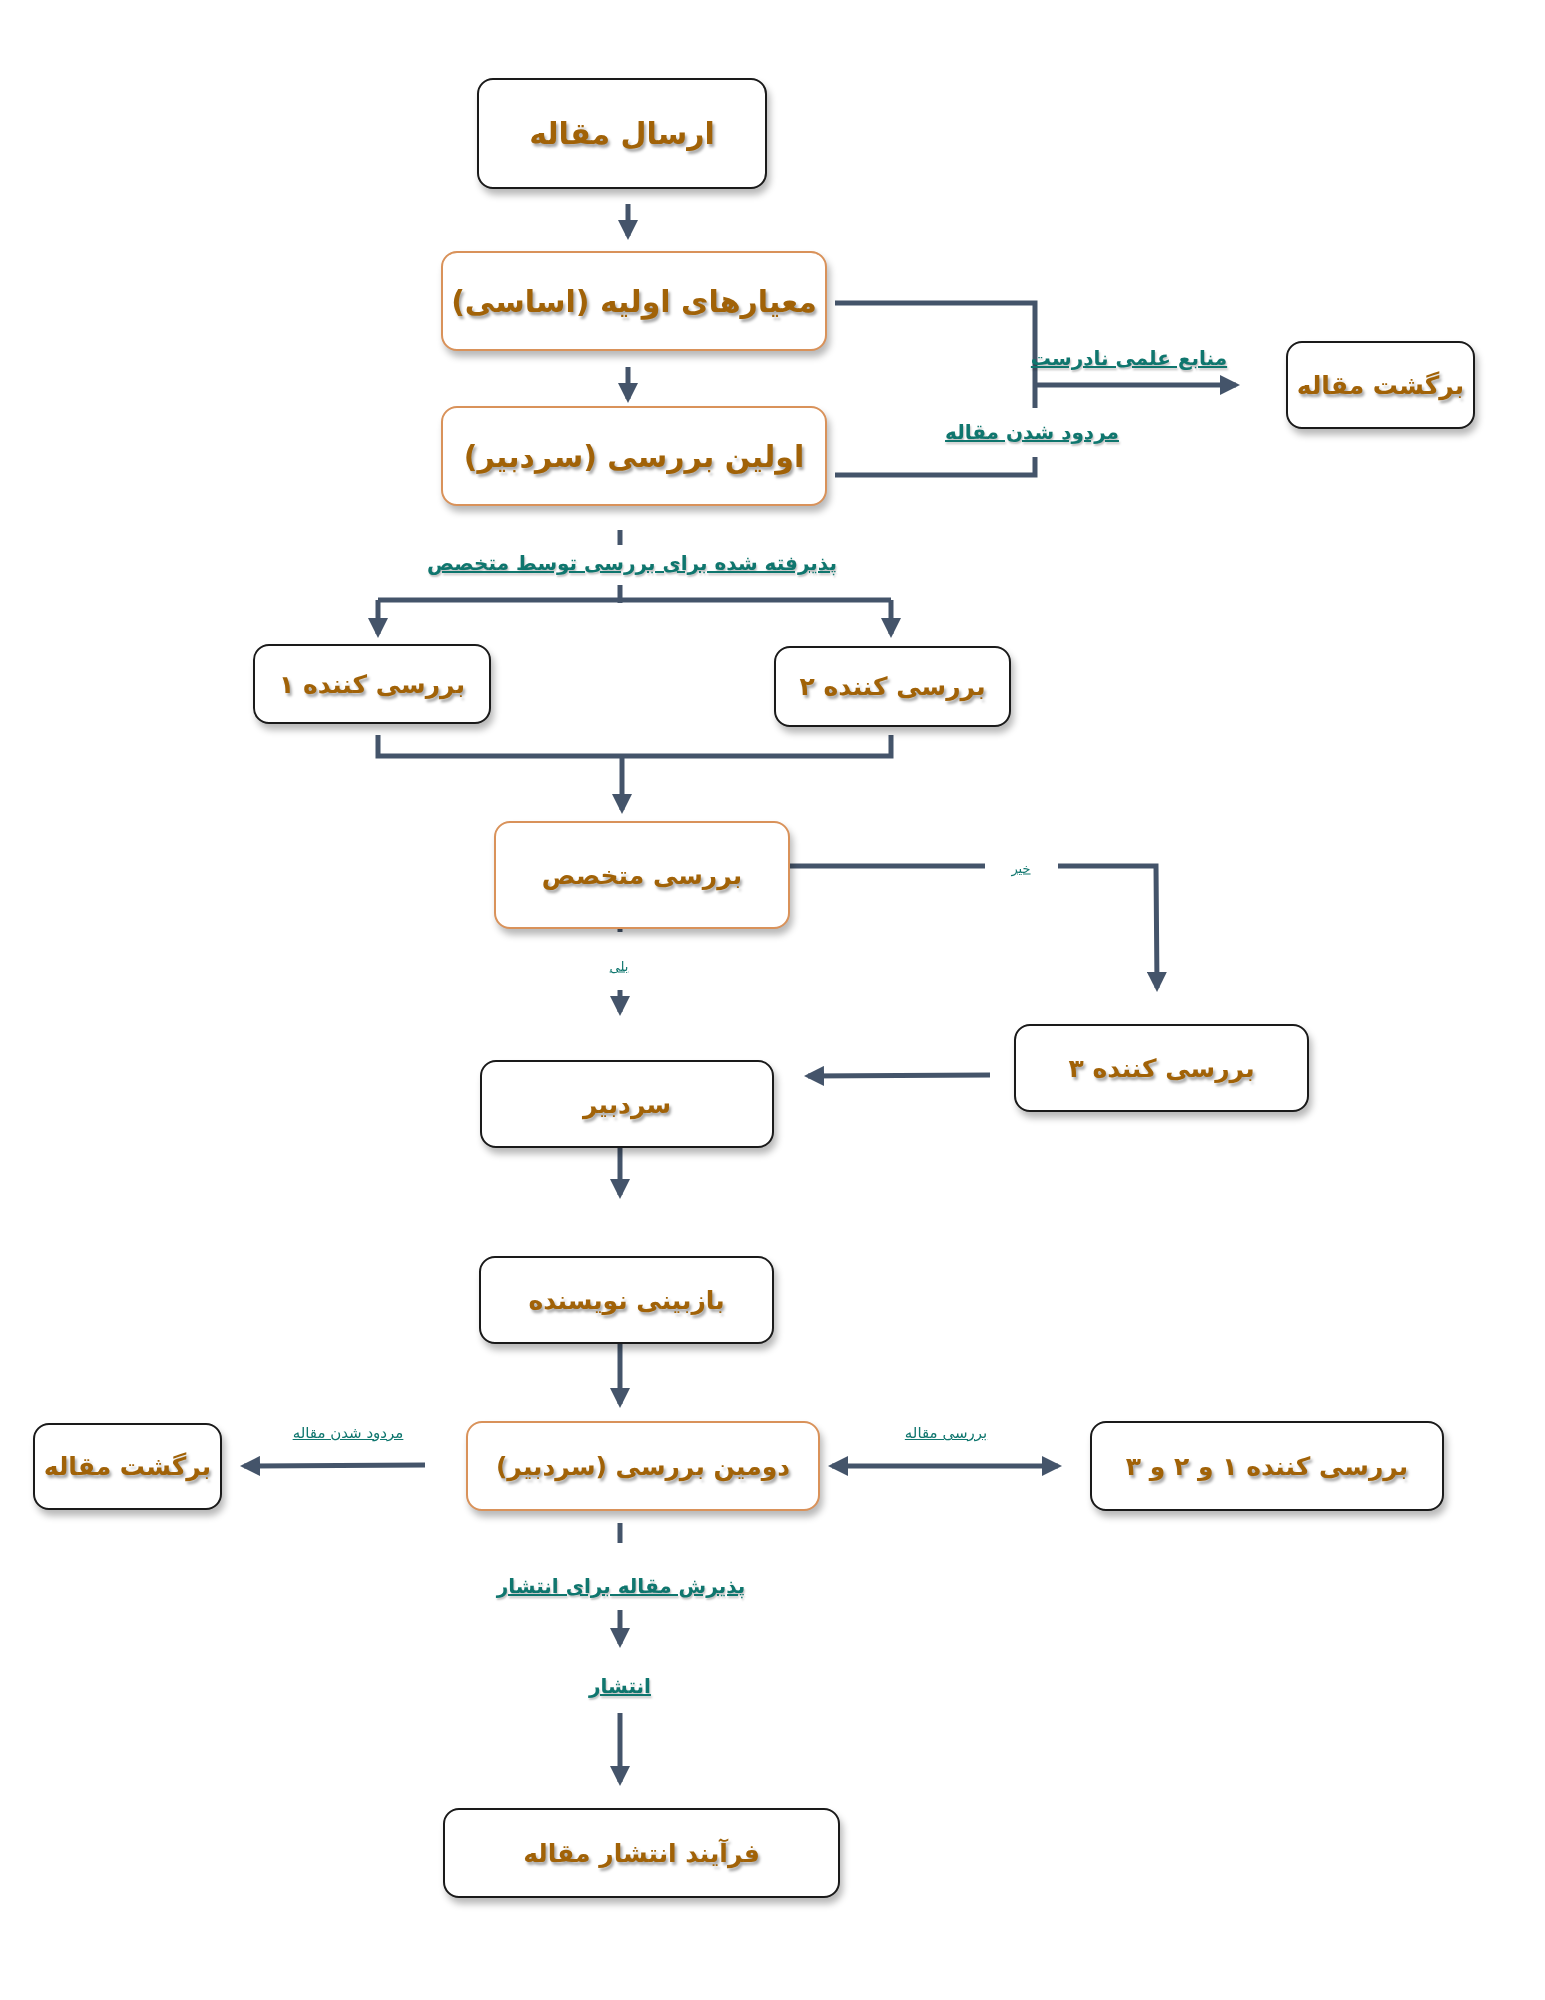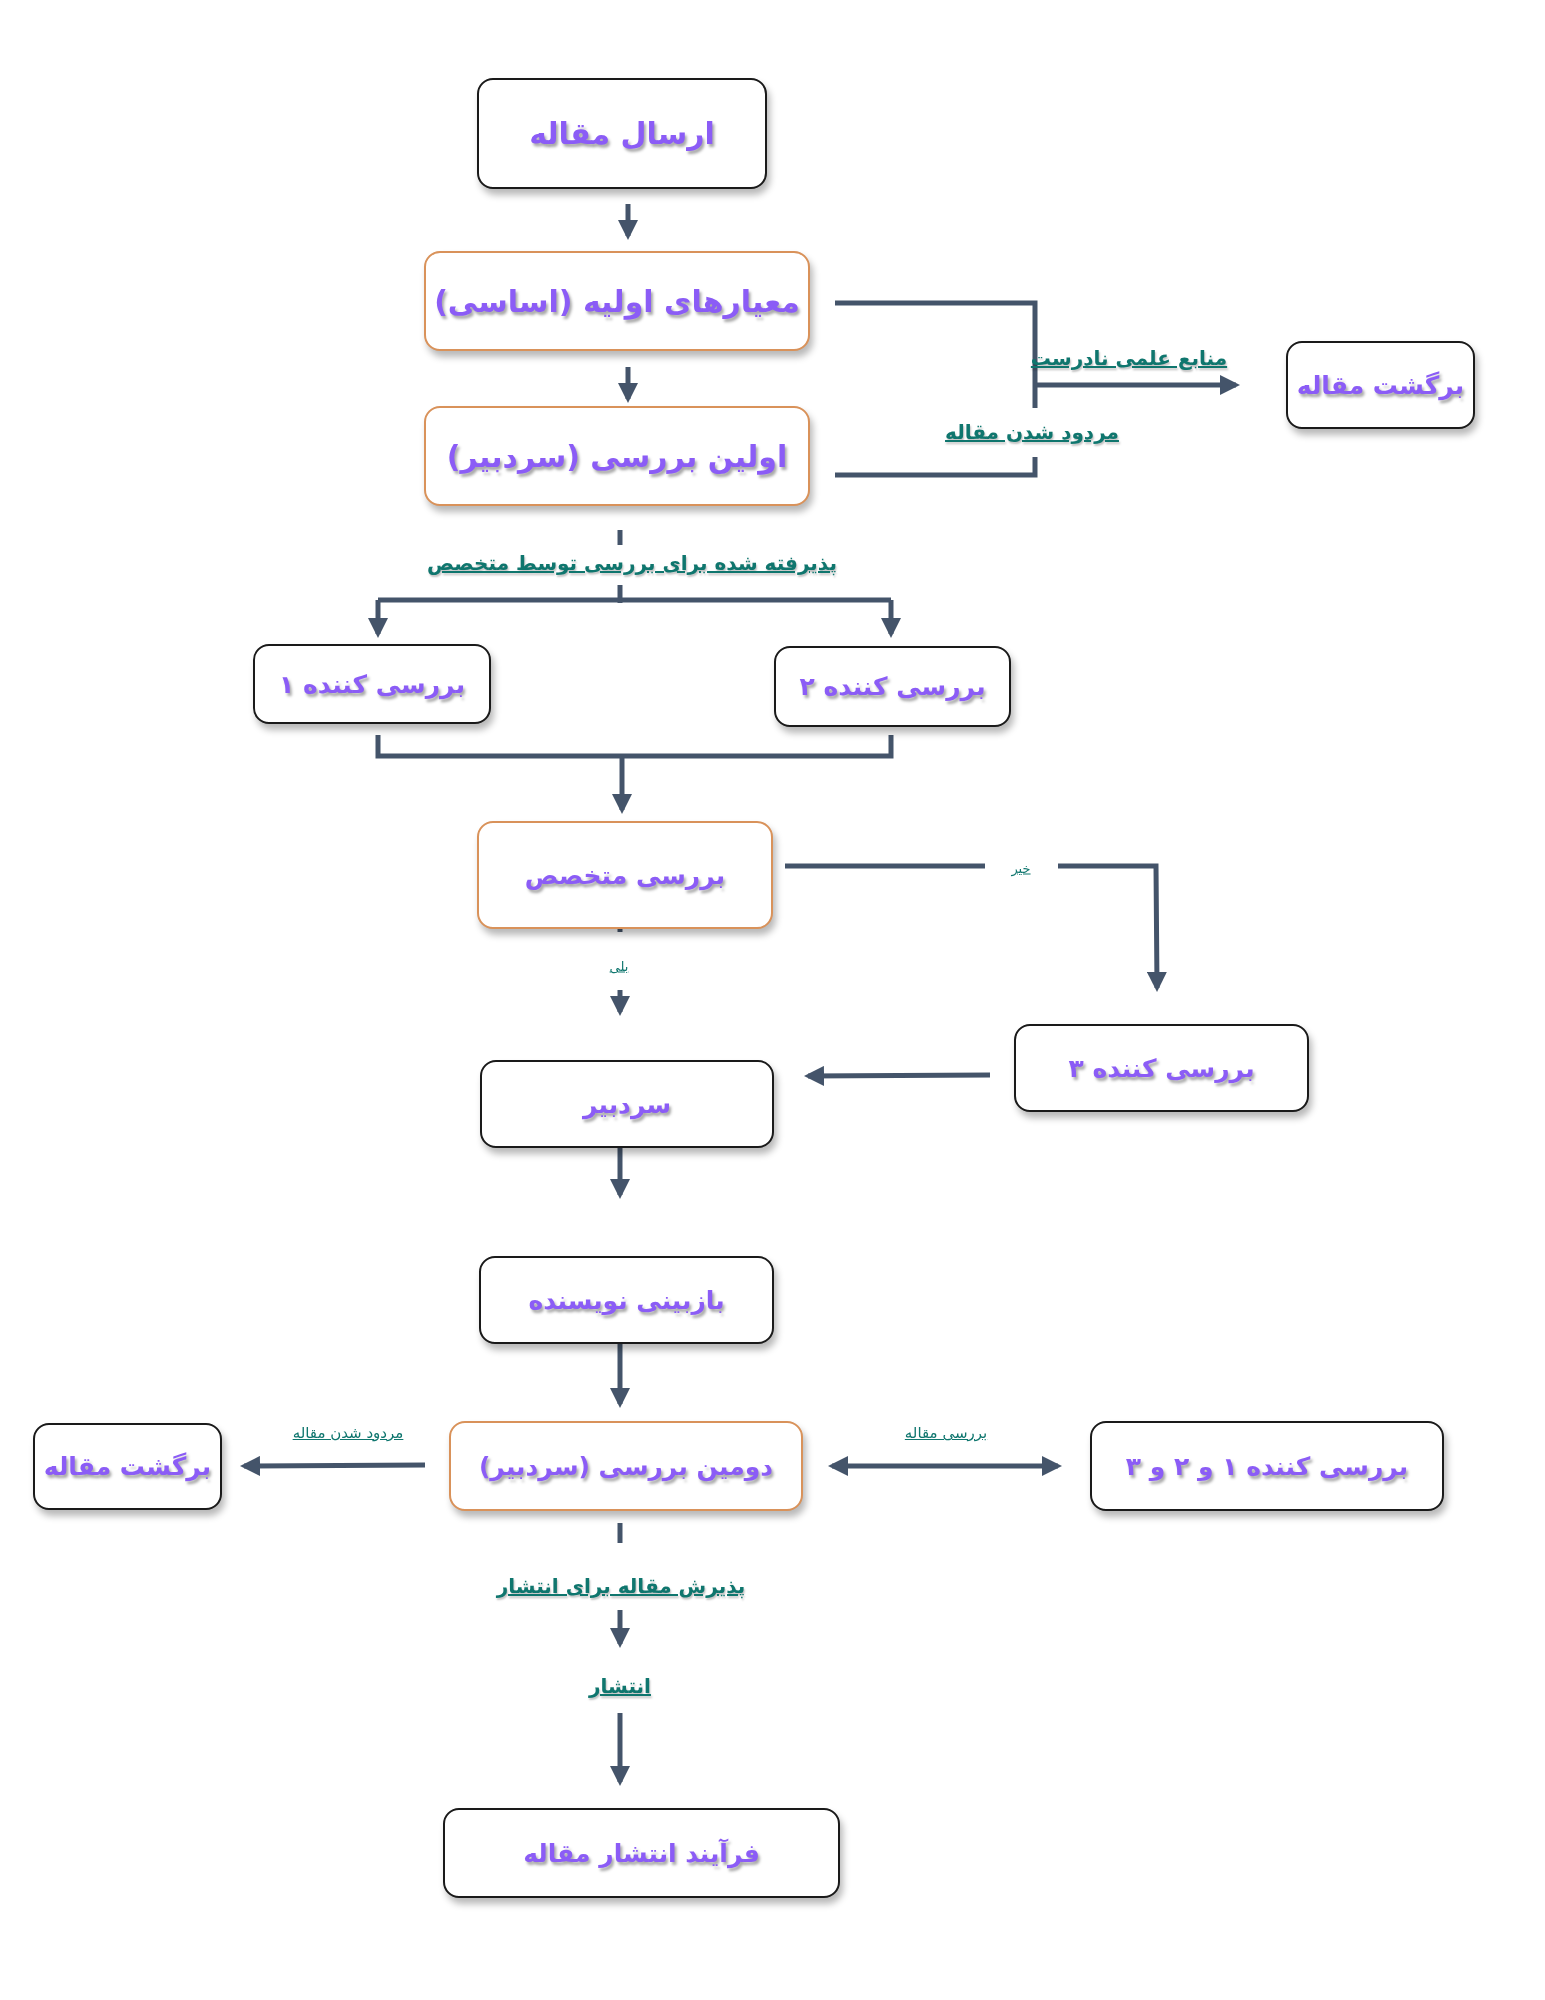--- a/index.html
+++ b/index.html
@@ -4,25 +4,25 @@
 <style>
   html, body { margin: 0; padding: 0; background: #ffffff; }
   body { width: 1545px; height: 2000px; position: relative; overflow: hidden;
          font-family: "DejaVu Sans", sans-serif; }
   #diagram { position: absolute; left: 0; top: 0; width: 1545px; height: 2000px; }
   .node {
     position: absolute; box-sizing: border-box;
     border: 2.5px solid #1a1a1a; border-radius: 16px; background: #ffffff;
     box-shadow: 3px 6px 7px rgba(0,0,0,0.28);
     display: flex; align-items: center; justify-content: center;
-    direction: rtl; text-align: center; color: #8b5cf6;
+    direction: rtl; text-align: center; color: #a16207;
     font-family: "DejaVu Sans", sans-serif; font-weight: bold;
     text-shadow: 2px 3px 3px rgba(0,0,0,0.35);
   }
-  .node.orange { border-color: #d9925a; border-width: 2.5px; }
+  .node.orange { border-color: #d9925a; border-width: 2.5px; margin-left: 17px; }
   .node.big { font-size: 30px; }
   .node.mid { font-size: 25px; }
   .lbl {
     position: absolute; direction: rtl; white-space: nowrap; color: #0f766e;
     transform: translate(-50%, -50%);
     font-family: "DejaVu Sans", sans-serif;
     text-decoration: underline;
   }
   .lbl.bold { font-weight: bold; font-size: 20px; text-shadow: 1px 2px 2px rgba(0,0,0,0.25); }
   .lbl.small { font-size: 15px; }

